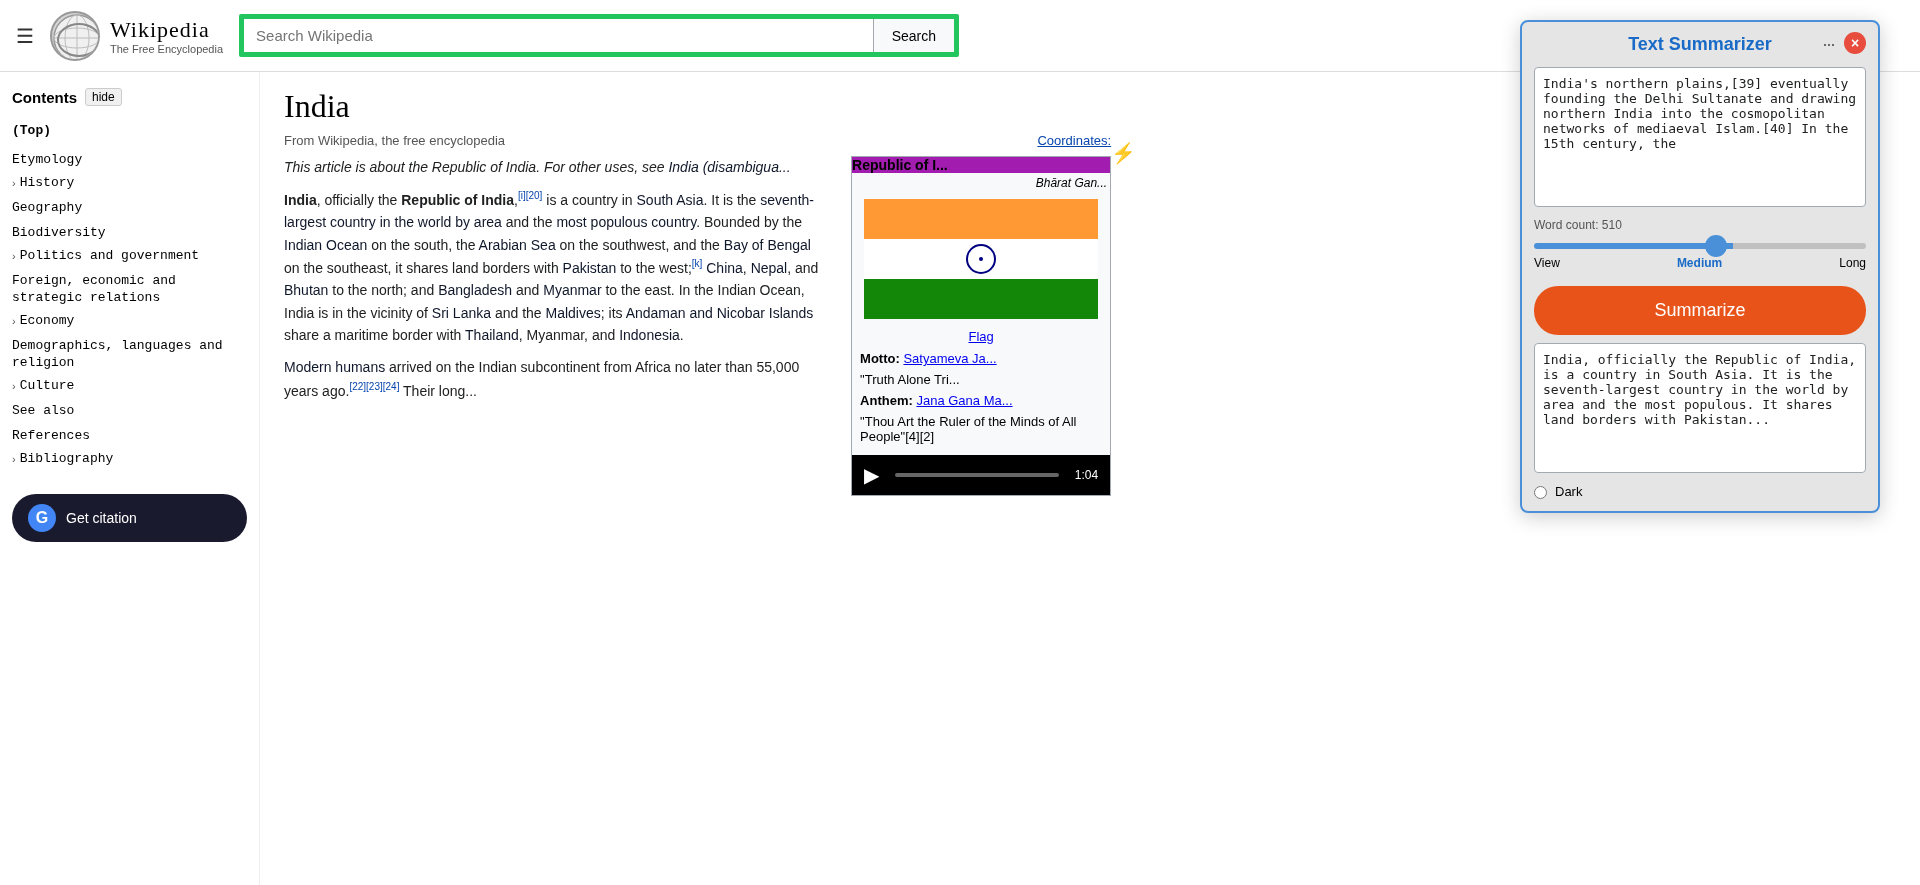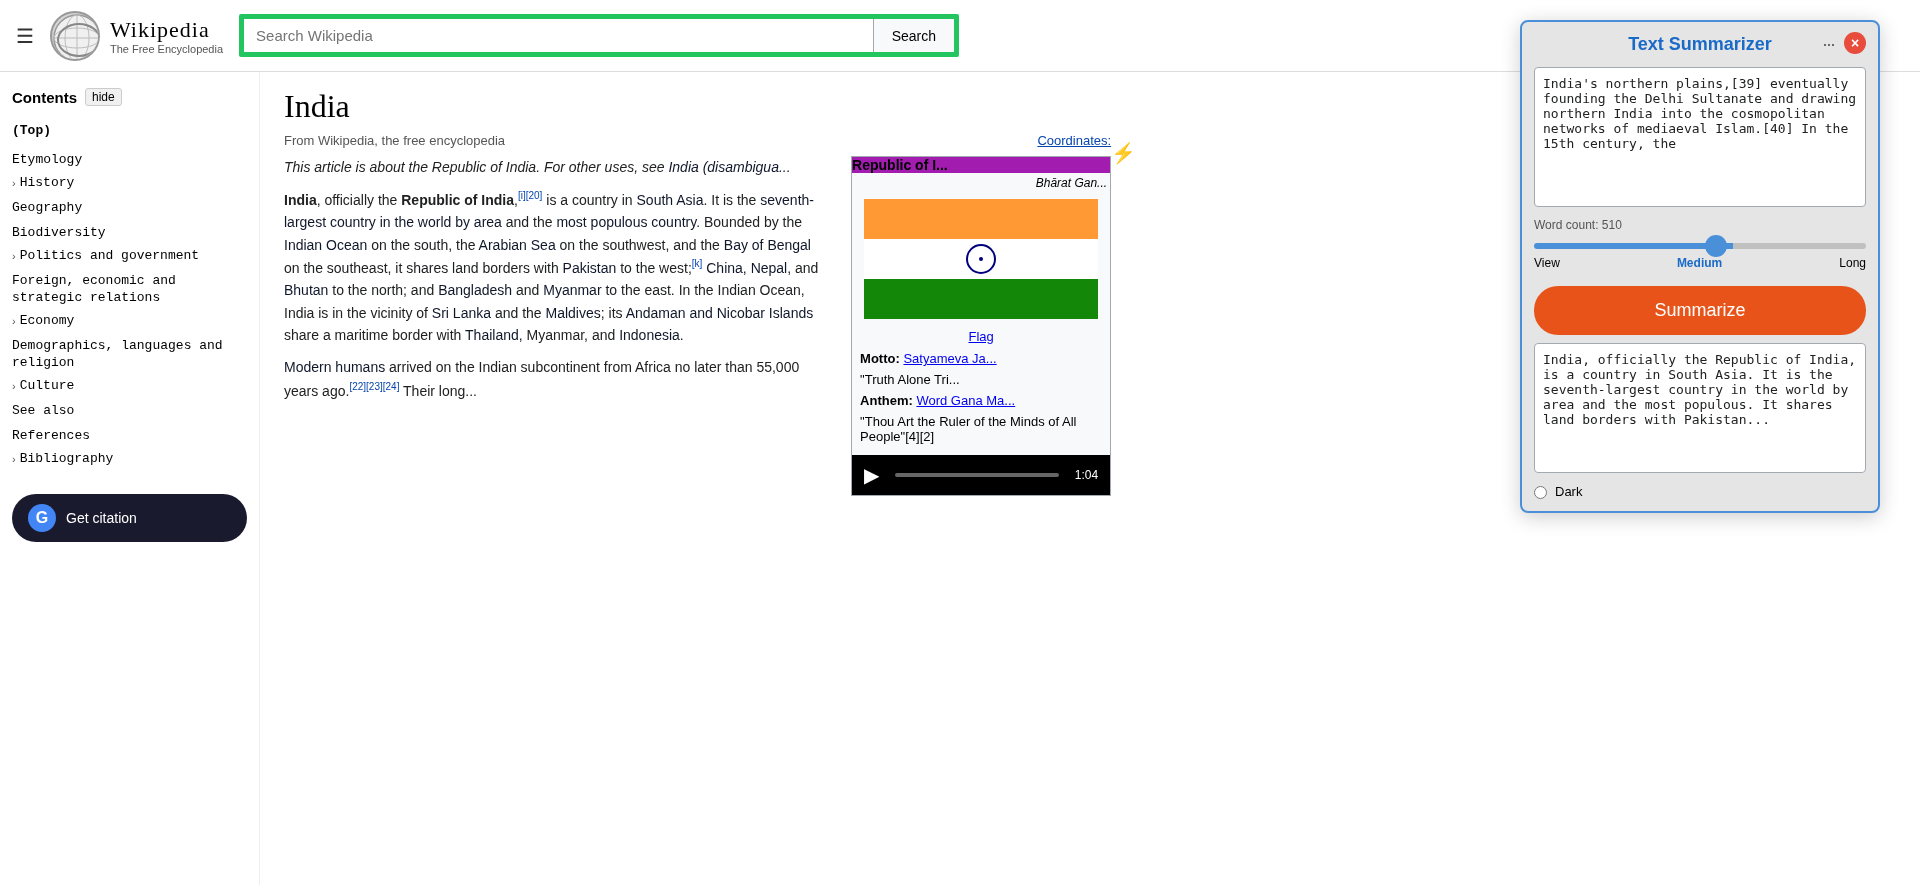--- a/index.html
+++ b/index.html
@@ -398,21 +398,21 @@
       </div>
       <div class="infobox-row">
         <span class="label">Motto:</span>
         <a href="#">Satyameva Ja...</a>
       </div>
       <div class="infobox-row">
         <span>"Truth Alone Tri...</span>
       </div>
       <div class="infobox-row">
         <span class="label">Anthem:</span>
-        <a href="#">Word Gana Ma...</a>
+        <a href="#">Jana Gana Ma...</a>
       </div>
       <div class="infobox-row">
         <span>"Thou Art the Ruler of the Minds of All People"[4][2]</span>
       </div>
 
       <div class="video-bar" style="width:100%;">
         <span class="play-btn">▶</span>
         <div style="flex:1;height:4px;background:#666;border-radius:2px;margin:0 8px;"></div>
         <span class="video-time">1:04</span>
       </div>

